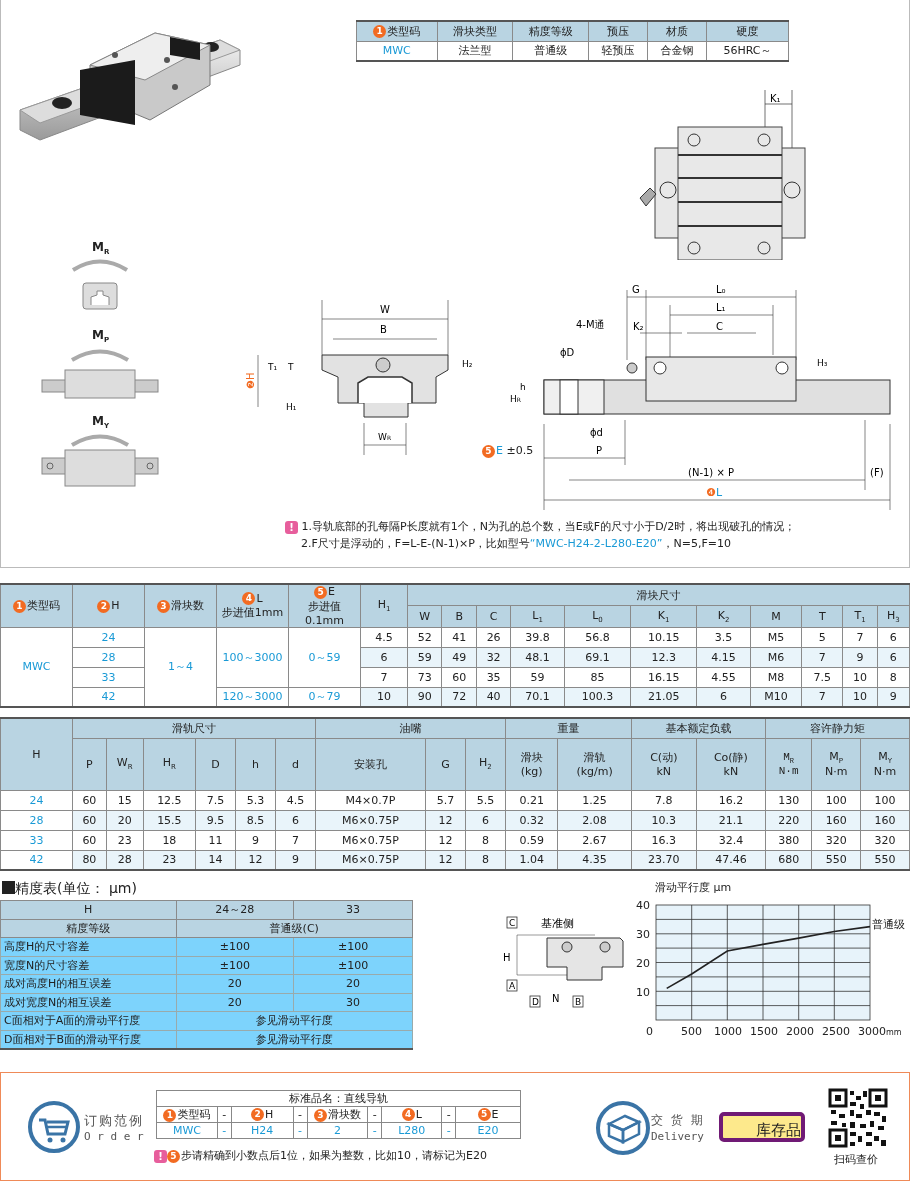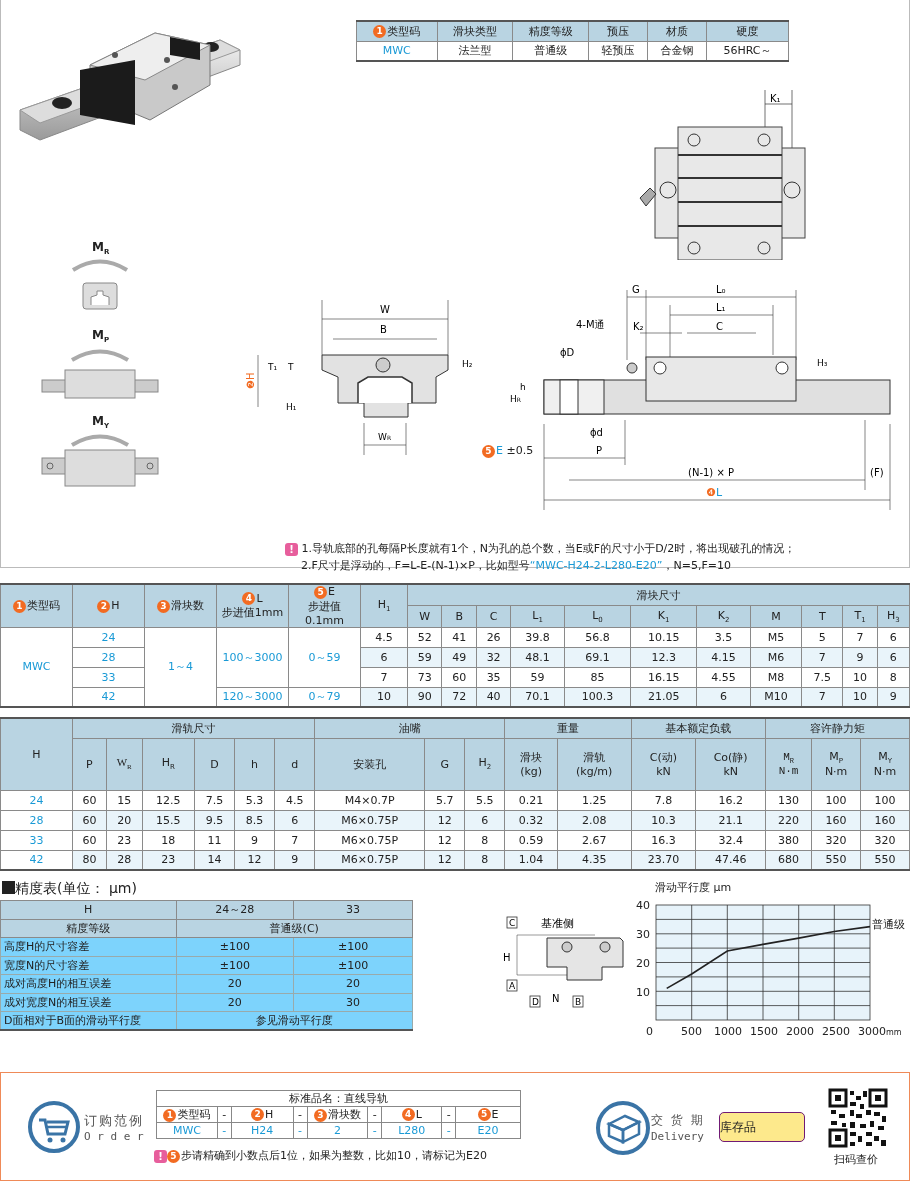--- a/index.html
+++ b/index.html
@@ -178,21 +178,21 @@
   <rect x="64" y="100" width="346" height="34" fill="#e0e0e0" stroke="#333"></rect>
   <rect x="64" y="100" width="60" height="34" fill="#f0f0f0" stroke="#333"></rect>
   <rect x="80" y="100" width="18" height="34" fill="#fff" stroke="#333"></rect>
   <rect x="166" y="77" width="150" height="44" fill="#e8e8e8" stroke="#333"></rect>
   <circle cx="180" cy="88" r="6" fill="#fff" stroke="#333"></circle>
     <circle cx="302" cy="88" r="6" fill="#fff" stroke="#333"></circle>
   <circle cx="152" cy="88" r="5" fill="#ccc" stroke="#333"></circle>
 </svg>
 <div class="abs" style="left:482px;top:444px;font-size:11px"><span class="circ">5</span><span class="blue">E</span> ±0.5</div>
 
-<div class="abs note" style="left:285px;top:540px">
+<div class="abs note" style="left:285px;top:518px">
   <div><span class="warn">!</span> <span>1.导轨底部的孔每隔P长度就有1个，N为孔的总个数，当E或F的尺寸小于D/2时，将出现破孔的情况；</span></div>
   <div style="padding-left:16px"><span>2.F尺寸是浮动的，F=L-E-(N-1)×P，比如型号</span><span class="blue">“MWC-H24-2-L280-E20”</span><span>，N=5,F=10</span></div>
 </div>
 
 <table class="abs t1">
   <colgroup>
       <col style="width:72px">
       <col style="width:72px">
       <col style="width:72px">
       <col style="width:72px">
@@ -303,21 +303,21 @@
       <tr>
     <th rowspan="2">H</th>
     <th colspan="6">滑轨尺寸</th>
     <th colspan="3">油嘴</th>
     <th colspan="2">重量</th>
     <th colspan="2">基本额定负载</th>
     <th colspan="3">容许静力矩</th>
   </tr>
   <tr id="t2sub">
         <th style="height: 36px;">P</th>
-        <th style="height: 52px; font-family: Liberation Serif, serif;">W<span class="sub">R</span></th>
+        <th style="height: 52px;">W<span class="sub">R</span></th>
         <th style="height: 38px;">H<span class="sub">R</span></th>
         <th style="height: 36px;">D</th>
         <th style="height: 36px;">h</th>
         <th style="height: 36px;">d</th>
         <th style="height: 48px;">安装孔</th>
         <th style="height: 36px;">G</th>
         <th style="height: 36px;">H<span class="sub">2</span></th>
         <th style="height: 36px;">滑块<br>(kg)</th>
         <th style="height: 36px;">滑轨<br>(kg/m)</th>
         <th style="height: 36px;">C(动)<br>kN</th>
@@ -439,20 +439,24 @@
       </tr>
       <tr>
         <td class="l">成对高度H的相互误差</td>
         <td>20</td>
         <td>20</td>
       </tr>
       <tr>
         <td class="l">成对宽度N的相互误差</td>
         <td>20</td>
         <td>30</td>
+      </tr>
+      <tr>
+        <td class="l">C面相对于A面的滑动平行度</td>
+        <td colspan="2">参见滑动平行度</td>
       </tr>
       <tr>
         <td class="l">D面相对于B面的滑动平行度</td>
         <td colspan="2">参见滑动平行度</td>
       </tr>
     </tbody>
 </table>
 
 <svg class="abs" style="left:495px;top:905px" width="140" height="105">
   <rect x="12" y="12" width="10" height="11" fill="#fff" stroke="#333" stroke-width="0.8"></rect>
@@ -562,21 +566,21 @@
 <div class="abs" style="left:154px;top:1148px;font-size:11px"><span class="warn">!</span><span class="circ">5</span><span>步请精确到小数点后1位，如果为整数，比如10，请标记为E20</span></div>
 
 <svg class="abs" style="left:595px;top:1100px" width="56" height="56">
   <circle cx="28" cy="28" r="25" fill="none" stroke="#3a74a6" stroke-width="4"></circle>
   <polygon points="14,24 30,16 44,22 28,30" fill="none" stroke="#3a74a6" stroke-width="2.5"></polygon>
   <polygon points="14,24 28,30 28,42 14,36" fill="none" stroke="#3a74a6" stroke-width="2.5"></polygon>
   <polygon points="28,30 44,22 44,34 28,42" fill="none" stroke="#3a74a6" stroke-width="2.5"></polygon>
 </svg>
 <div class="abs" style="left:651px;top:1112px;font-size:12px;color:#555;letter-spacing:2px">交 货 期</div>
 <div class="abs" style="left:651px;top:1130px;font-size:11px;color:#555;font-family:'DejaVu Sans Mono',monospace">Delivery</div>
-<div class="abs" style="left:719px;top:1112px;width:86px;height:30px;background:#fde98c;border:1px solid #701a75;border-radius:5px;text-align:left;font-size:12px;line-height:28px">库存品</div>
+<div class="abs" style="left:719px;top:1112px;width:86px;height:30px;background:#fde98c;border:4px solid #701a75;border-radius:5px;text-align:right;font-size:15px;line-height:28px">库存品</div>
 <svg class="abs" style="left:828px;top:1088px" width="60" height="60">
   <rect width="60" height="60" fill="#fff"></rect>
   <rect x="2" y="2" width="16" height="16" fill="none" stroke="#111" stroke-width="3"></rect>
     <rect x="7" y="7" width="6" height="6" fill="#111"></rect>
   <rect x="42" y="2" width="16" height="16" fill="none" stroke="#111" stroke-width="3"></rect>
     <rect x="47" y="7" width="6" height="6" fill="#111"></rect>
   <rect x="2" y="42" width="16" height="16" fill="none" stroke="#111" stroke-width="3"></rect>
     <rect x="7" y="47" width="6" height="6" fill="#111"></rect>
   <g fill="#111">
       <rect x="22" y="3" width="4" height="4"></rect>

